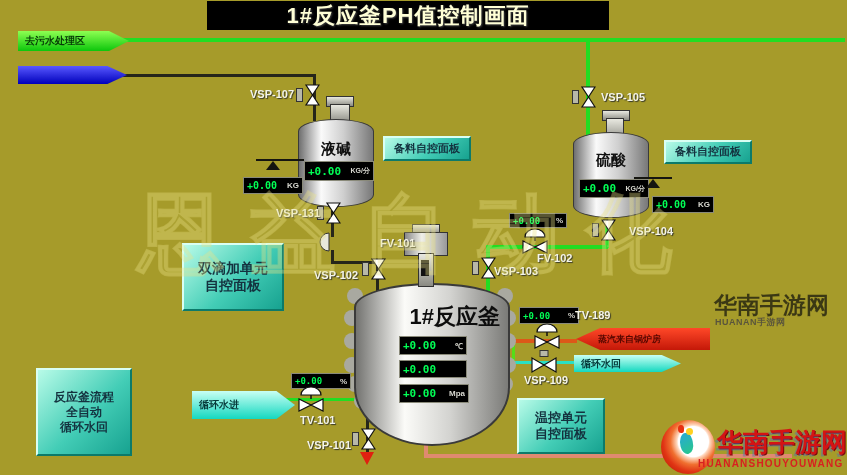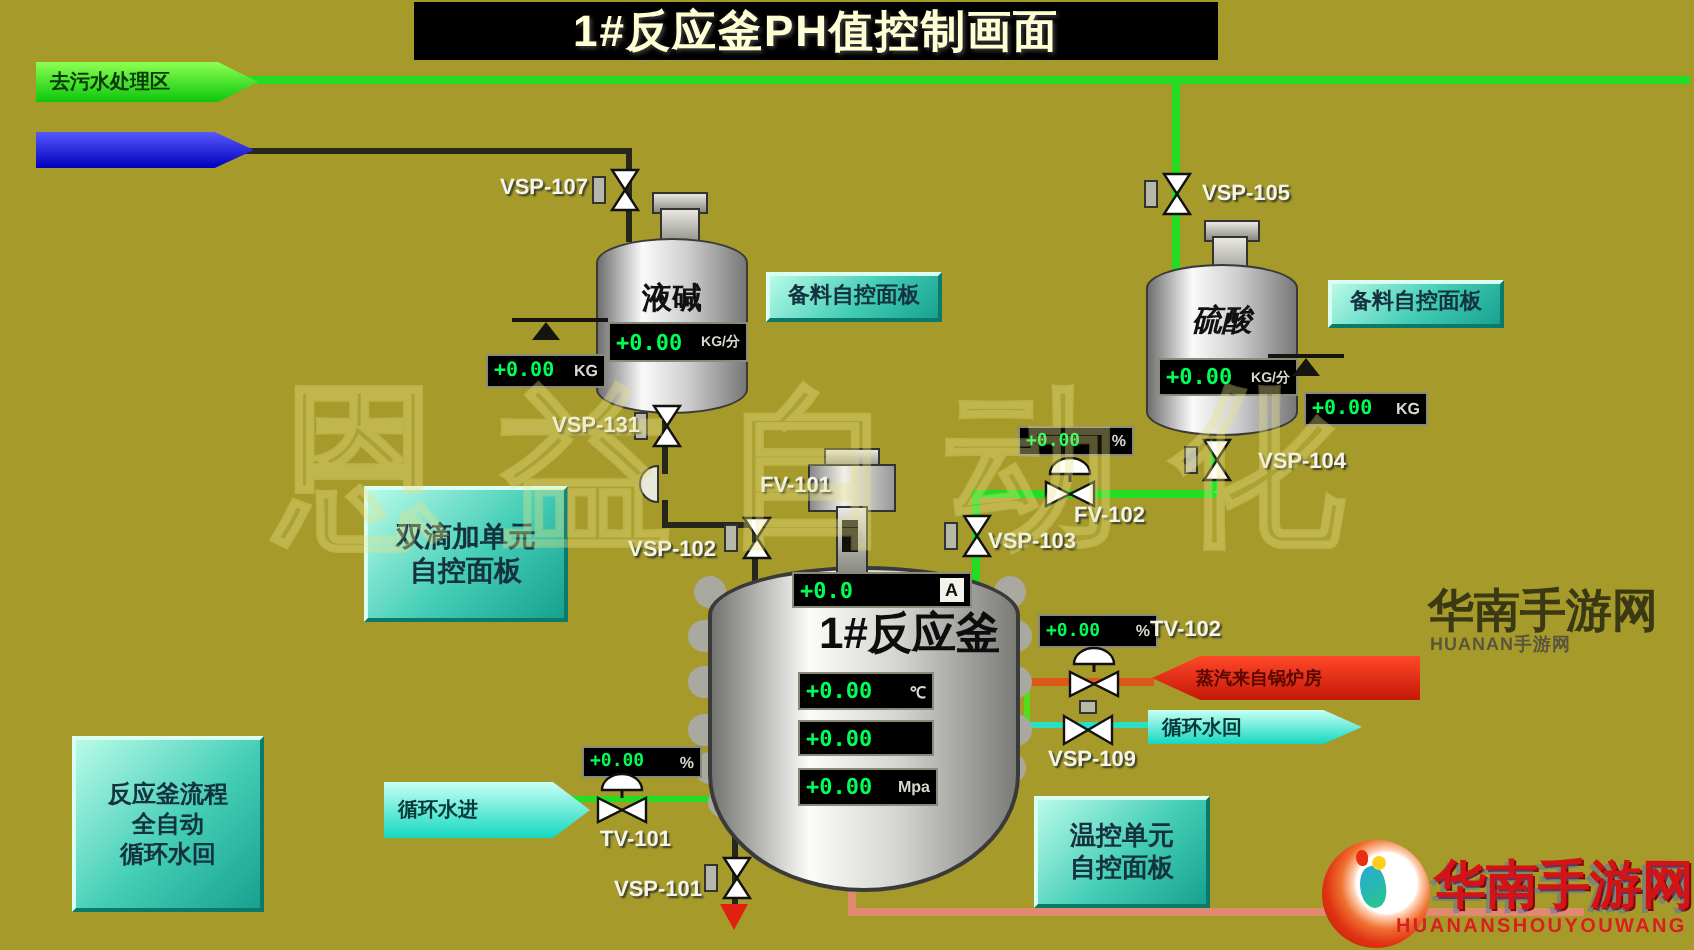--- a/index.html
+++ b/index.html
@@ -151,21 +151,21 @@
   <div class="valve" style="left:572px;top:86px;">
     <svg width="24" height="22">
         <rect x="0.5" y="4.5" width="6" height="13" fill="#b8b8a8" stroke="#333"></rect>
         <path d="M10 1 H23 L16.5 11 Z" fill="#fff" stroke="#111" stroke-width="1.2"></path>
         <path d="M10 21 H23 L16.5 11 Z" fill="#fff" stroke="#111" stroke-width="1.2"></path>
       </svg>
   </div>
   <div class="vlabel" style="left:601px;top:91px;">VSP-105</div>
   <div class="mcap" style="left:602px;top:110px;width:26px;height:9px;"></div>
   <div class="mcap" style="left:606px;top:118px;width:16px;height:22px;"></div>
-  <div class="tank" style="left:573px;top:132px;width:74px;height:84px;z-index:2;font-style:italic;">
+  <div class="tank" style="left:573px;top:132px;width:74px;height:84px;z-index:2;">
     <div class="tankname" style="top:18px;font-size:15px;">硫酸</div>
   </div>
   <div class="disp" style="left:579px;top:179px;width:62px;height:17px;">
     <span class="dv">+0.00</span>
     <span class="du" style="font-size:7px;">KG/分</span>
   </div>
   <div class="levelline" style="left:634px;top:177px;width:38px;"></div>
   <div class="tri-up" style="left:646px;top:179px;"></div>
   <div class="disp" style="left:652px;top:196px;width:54px;height:15px;">
     <span class="dv" style="font-size:10px;">+0.00</span>
@@ -214,24 +214,20 @@
   </div>
 
   <div class="bumps"></div>
   <div class="reactor"></div>
   <div class="mcap" style="left:412px;top:224px;width:26px;height:9px;z-index:3;"></div>
   <div class="mcap" style="left:404px;top:232px;width:42px;height:22px;z-index:3;background:linear-gradient(90deg,#888,#f0f0e8 40%,#999);"></div>
   <div class="mcap" style="left:418px;top:253px;width:14px;height:32px;z-index:3;"></div>
   <div class="abs" style="left:421px;top:260px;width:8px;height:16px;background:#111;z-index:3;"></div>
   <div class="vlabel" style="left:380px;top:237px;">FV-101</div>
 
-  <div class="disp" style="left:396px;top:286px;width:82px;height:16px;">
-    <span class="dv">+0.0</span>
-    <span class="chip">A</span>
-  </div>
   <div class="abs" style="left:360px;top:302px;width:140px;height:26px;z-index:3;text-align:right;font-size:22px;font-weight:bold;color:#0d0d0d;">1#反应釜</div>
   <div class="disp" style="left:399px;top:336px;width:60px;height:17px;">
     <span class="dv">+0.00</span>
     <span class="du">℃</span>
   </div>
   <div class="disp" style="left:399px;top:360px;width:60px;height:16px;">
     <span class="dv">+0.00</span>
     <span class="du"></span>
   </div>
   <div class="disp" style="left:399px;top:384px;width:62px;height:17px;">
@@ -266,21 +262,21 @@
       </svg>
   </div>
   <div class="vlabel" style="left:307px;top:439px;">VSP-101</div>
   <div class="downarrow" style="left:360px;top:452px;"></div>
 
   <div class="pipe" style="left:503px;top:339px;width:74px;height:4px;background:#dd5818;"></div>
   <div class="disp" style="left:519px;top:307px;width:52px;height:15px;">
     <span class="dv" style="font-size:9px;">+0.00</span>
     <span class="du">%</span>
   </div>
-  <div class="vlabel" style="left:575px;top:309px;">TV-102</div>
+  <div class="vlabel" style="left:575px;top:309px;">TV-189</div>
   <div class="valve" style="left:532px;top:321px;">
     <svg width="30" height="28">
         <path d="M5 11 A10 8 0 0 1 25 11 Z" fill="#fff" stroke="#111" stroke-width="1.2"></path>
         <line x1="15" y1="11" x2="15" y2="15" stroke="#111" stroke-width="1.5"></line>
         <path d="M3 15 V27 L15 21 Z" fill="#fff" stroke="#111" stroke-width="1.2"></path>
         <path d="M27 15 V27 L15 21 Z" fill="#fff" stroke="#111" stroke-width="1.2"></path>
       </svg>
   </div>
   <div class="flowarrow ar-left" style="left:576px;top:328px;width:112px;height:22px;font-size:9px;color:#5a0800;background:linear-gradient(#ff4828,#c41808);">
     <span>蒸汽来自锅炉房</span>

